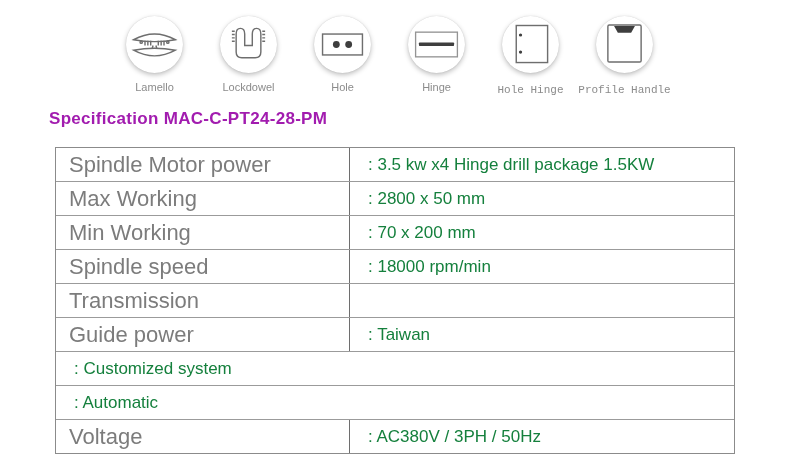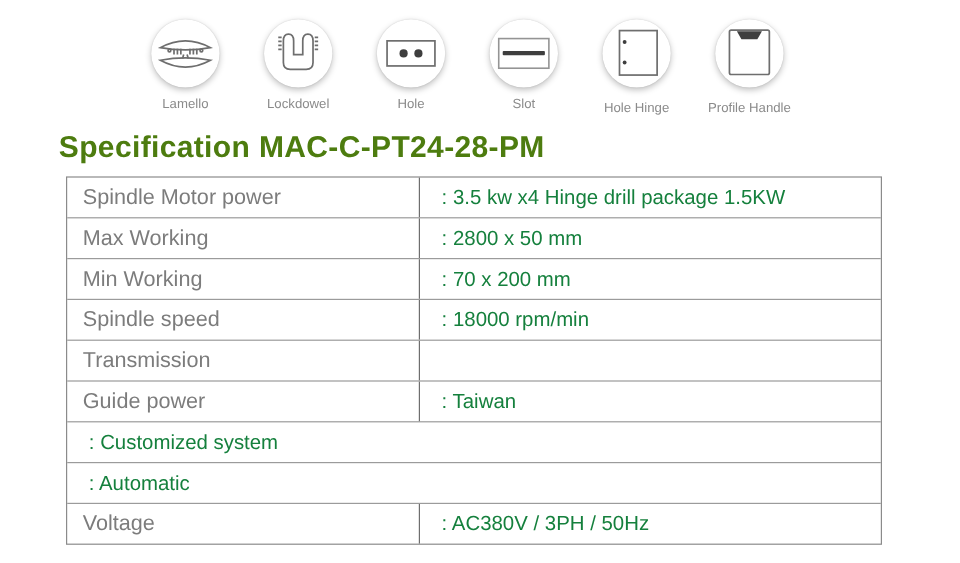--- a/index.html
+++ b/index.html
@@ -33,34 +33,34 @@
     align-items: center;
     justify-content: center;
   }
   .feature-circle svg { display: block; }
   .feature-label {
     margin-top: 8px;
     font-size: 11px;
     color: #8b8b8b;
     white-space: nowrap;
   }
-  .feature.label-low .feature-label { margin-top: 11px; }
+  .feature.label-low .feature-label { margin-top: 11px; font-family: Liberation Mono, monospace; }
 
   .icon-stroke { stroke: #6e6e6e; fill: none; stroke-width: 1.5; }
   .icon-stroke-thin { stroke: #949494; fill: none; stroke-width: 1.4; }
   .icon-fill-dark { fill: #3e3e3e; stroke: none; }
 
   
   .page-title {
     position: absolute;
     left: 49px; top: 109px;
-    font-size: 25px;
+    font-size: 17px;
     font-weight: bold;
     letter-spacing: 0.3px;
-    color: #4d7c0f;
+    color: #a21caf;
   }
 
   
   .spec-table {
     position: absolute;
     left: 55px; top: 147px;
     width: 678px;
     border: 1px solid #8b8b8b;
     background: #ffffff;
   }
@@ -70,21 +70,21 @@
     border-bottom: 1px solid #9b9b9b;
   }
   .spec-row:last-child { border-bottom: none; }
   .spec-label-cell {
     width: 294px;
     box-sizing: border-box;
     border-right: 1px solid #6e6e6e;
     display: flex;
     align-items: center;
     padding-left: 13px;
-    font-size: 18px;
+    font-size: 22px;
     color: #7c7c7c;
   }
   .spec-value-cell {
     flex: 1;
     display: flex;
     align-items: center;
     padding-left: 18px;
     font-size: 17px;
     color: #15803d;
   }
@@ -131,21 +131,21 @@
     <div class="feature-label">Hole</div>
   </div>
 
   <div class="feature">
     <div class="feature-circle">
       <svg width="57" height="57" viewBox="0 0 60 60">
         <rect class="icon-stroke-thin" x="8" y="17" width="44" height="26"></rect>
         <rect class="icon-fill-dark" x="11.5" y="28" width="37" height="3.6" rx="0.8"></rect>
       </svg>
     </div>
-    <div class="feature-label">Slot</div>
+    <div class="feature-label">Hinge</div>
   </div>
 
   <div class="feature label-low">
     <div class="feature-circle">
       <svg width="57" height="57" viewBox="0 0 60 60">
         <rect class="icon-stroke" x="15" y="10" width="33" height="39"></rect>
         <circle class="icon-fill-dark" cx="19.5" cy="20" r="1.7"></circle>
         <circle class="icon-fill-dark" cx="19.5" cy="38" r="1.7"></circle>
       </svg>
     </div>

